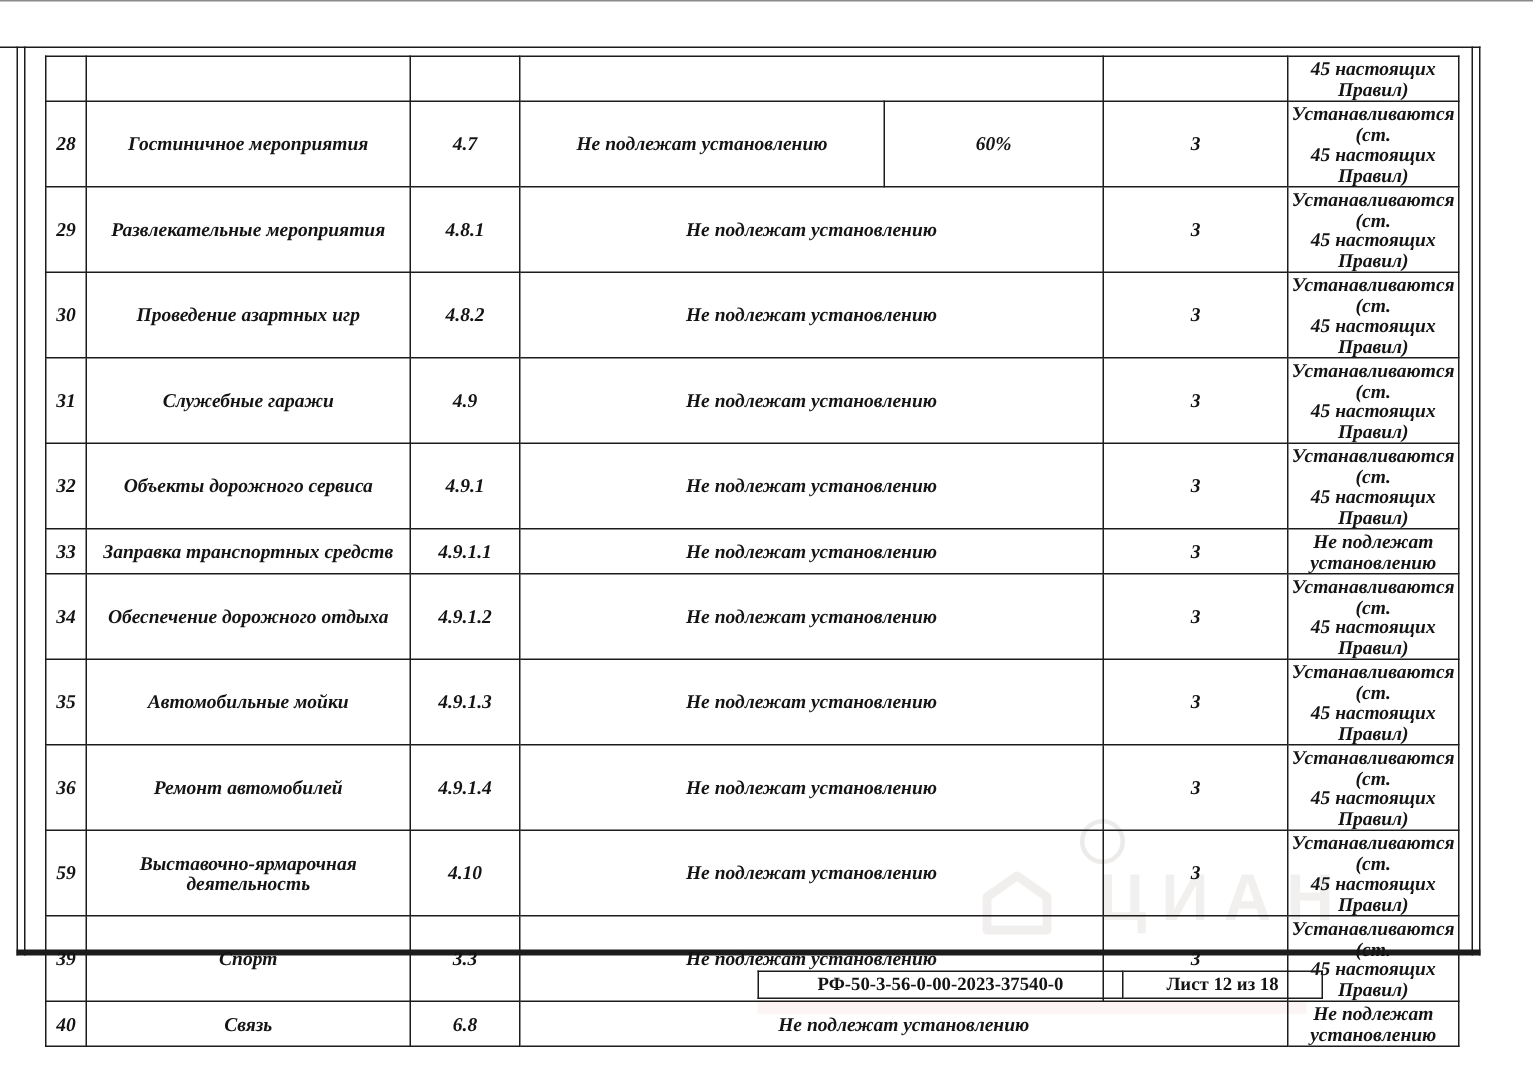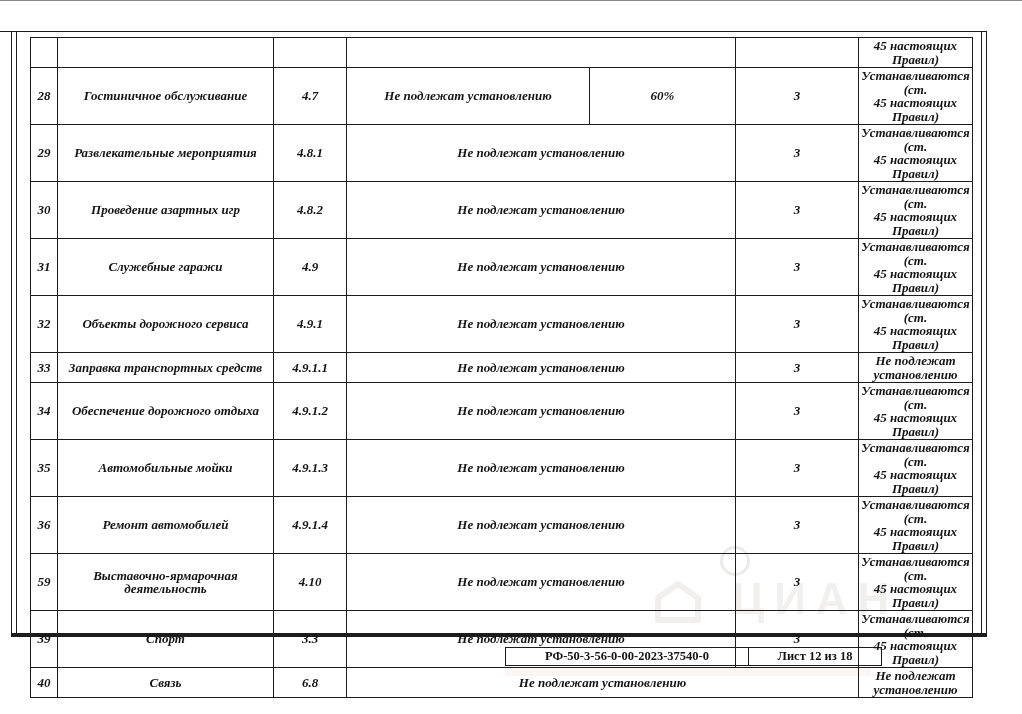--- a/index.html
+++ b/index.html
@@ -95,21 +95,21 @@
         <tr style="height: 23px;">
           <td colspan="1" class="num"></td>
           <td colspan="1" class="name"></td>
           <td colspan="1" class="code"></td>
           <td colspan="2" class="mid"></td>
           <td colspan="1" class="fl"></td>
           <td colspan="1" class="last">45 настоящих Правил)</td>
         </tr>
         <tr>
           <td colspan="1" class="num">28</td>
-          <td colspan="1" class="name">Гостиничное обслуживание</td>
+          <td colspan="1" class="name">Гостиничное мероприятия</td>
           <td colspan="1" class="code">4.7</td>
           <td colspan="1" class="mid">Не подлежат установлению</td>
           <td colspan="1" class="pct">60%</td>
           <td colspan="1" class="fl">3</td>
           <td colspan="1" class="last">Устанавливаются (ст.
 45 настоящих Правил)</td>
         </tr>
         <tr>
           <td colspan="1" class="num">29</td>
           <td colspan="1" class="name">Развлекательные мероприятия</td>

